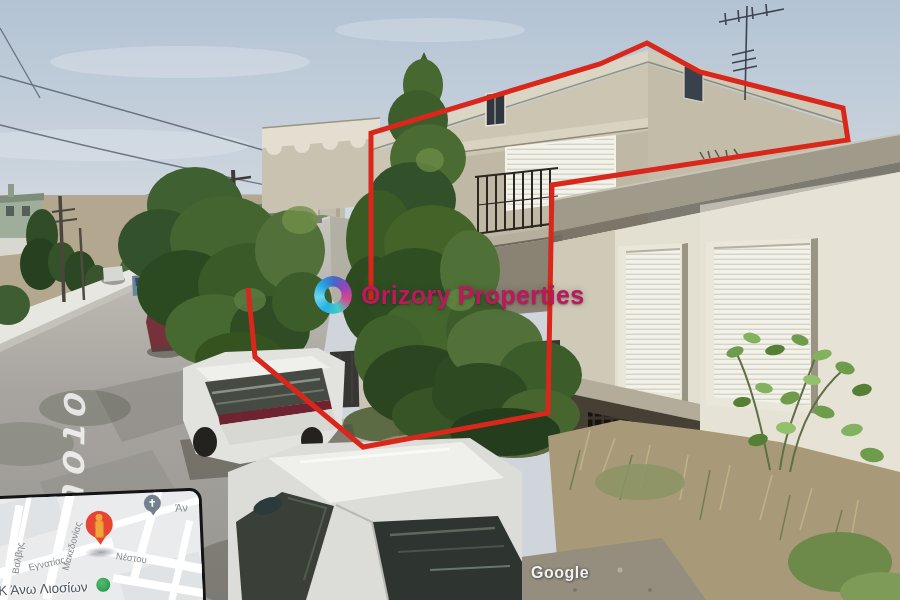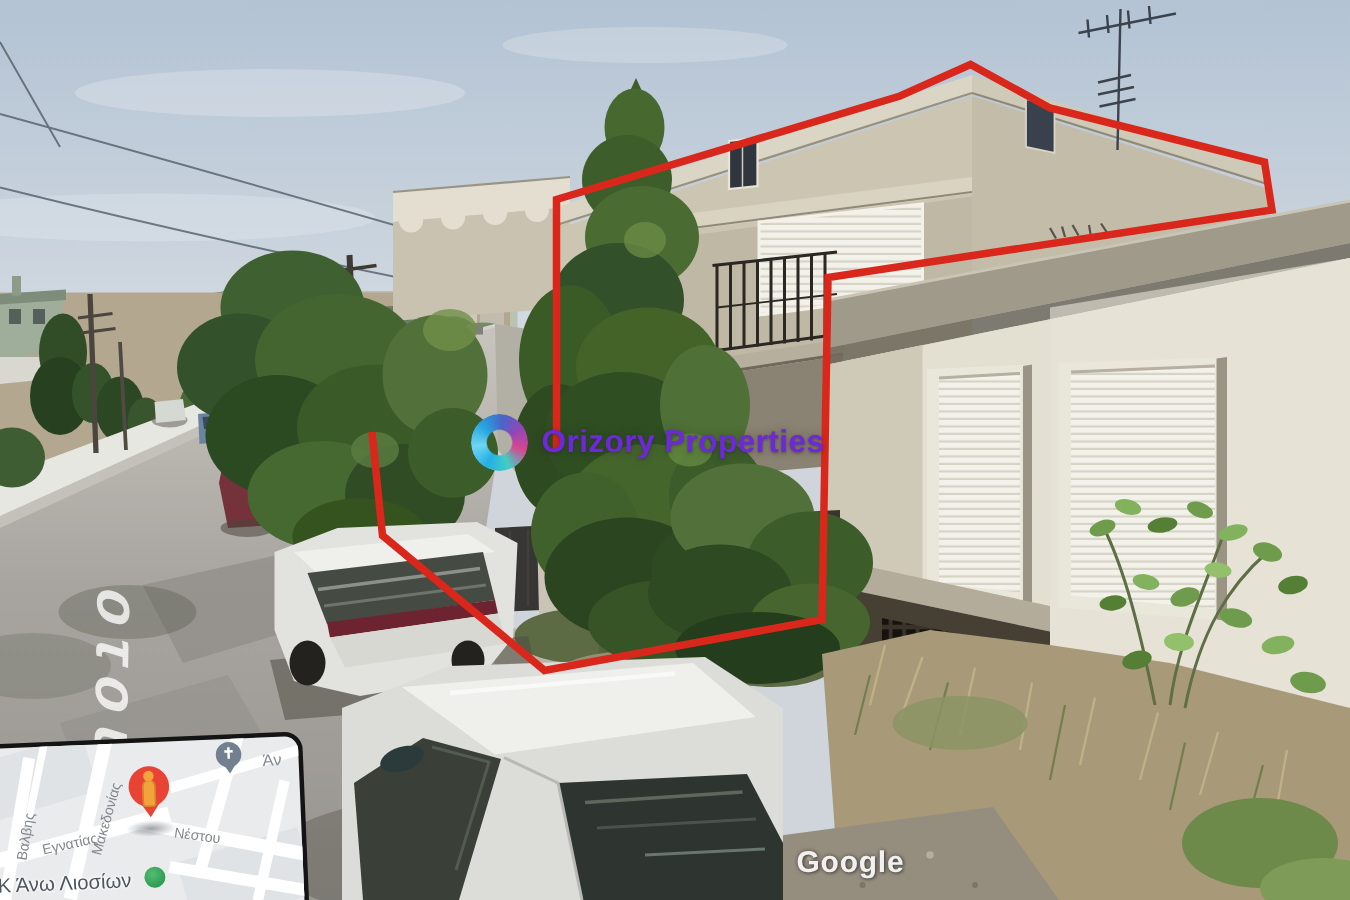--- a/index.html
+++ b/index.html
@@ -12,25 +12,25 @@
   .road-label{position:absolute;left:100px;top:400px;font-size:40px;font-weight:700;
     color:rgba(255,255,255,.78);letter-spacing:9px;
     transform:rotate(91deg) skewX(-16deg);transform-origin:0 0;}
 
   
   .watermark{position:absolute;left:314px;top:276px;display:flex;align-items:center;gap:9px;}
   .brand-logo{width:38px;height:38px;border-radius:50%;
     background:conic-gradient(from 210deg,#24b0e6,#6ed6f2,#27a6e0,#4668c8,#9146b8,#d8468e,#43cdc4,#24b0e6);
     -webkit-mask:radial-gradient(circle at 50% 50%,transparent 0 8px,#000 9px);
     mask:radial-gradient(circle at 50% 50%,transparent 0 8px,#000 9px);}
-  .brand-text{font-size:21px;font-weight:700;color:#6d28d9;letter-spacing:.3px;
+  .brand-text{font-size:25px;font-weight:700;color:#be185d;letter-spacing:.3px;
     text-shadow:0 1px 2px rgba(40,40,40,.5),0 0 7px rgba(40,40,40,.25);}
 
   
-  .google-credit{position:absolute;left:531px;top:564px;font-size:20px;font-weight:700;
+  .google-credit{position:absolute;left:531px;top:564px;font-size:16px;font-weight:700;
     color:#fff;opacity:.88;letter-spacing:.5px;
     text-shadow:0 0 3px rgba(70,70,70,.95),1px 1px 2px rgba(70,70,70,.85);}
 
   
   .map-inset{position:absolute;left:-10px;top:492px;width:208px;height:120px;
     background:#e9ebec;border:3px solid #141414;border-radius:12px;
     transform:rotate(-2.4deg);overflow:hidden;}
   .map-inset .blk{position:absolute;background:#e0e3e6;}
   .map-inset .street{position:absolute;background:#ffffff;}
   .map-inset .mlabel{position:absolute;font-size:9.5px;color:#84888d;white-space:nowrap;

